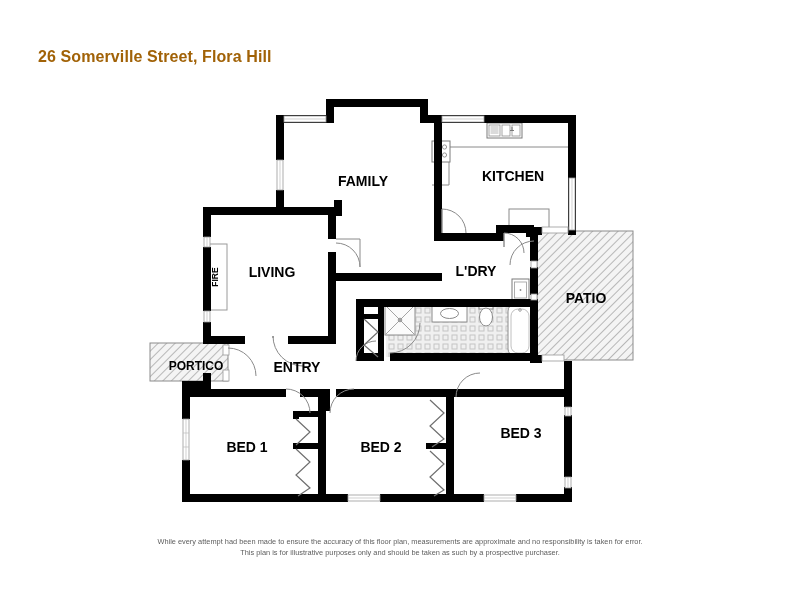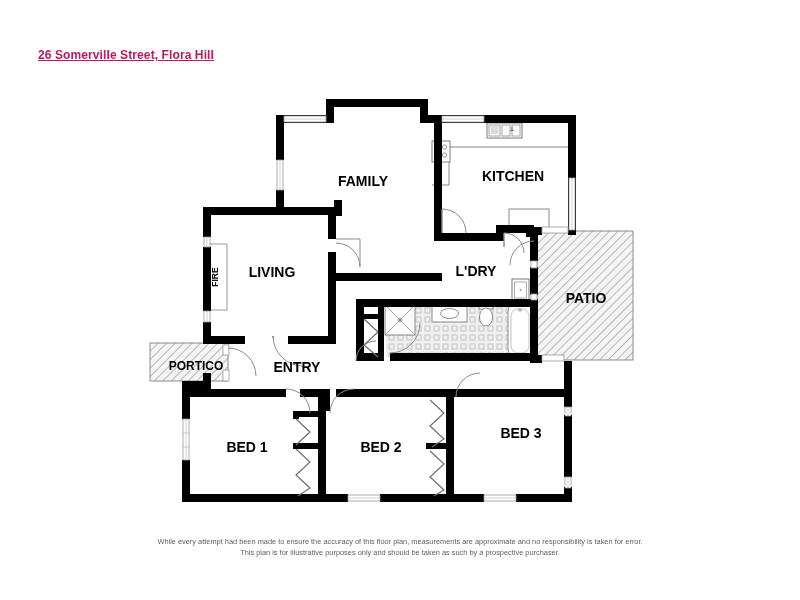--- a/index.html
+++ b/index.html
@@ -3,23 +3,22 @@
 <meta charset="utf-8">
 <style>
   html,body{margin:0;padding:0;}
   body{
     width:800px;height:600px;background:#ffffff;
     font-family:"Liberation Sans", sans-serif;
     overflow:hidden;position:relative;
   }
   #title{
     position:absolute;left:38px;top:48px;
-    font-size:12px;font-weight:bold;color:#be185d;
+    font-size:16px;font-weight:bold;color:#a16207;
     letter-spacing:0.1px;
-    text-decoration:underline;
   }
   #plan{position:absolute;left:0;top:0;width:800px;height:600px;}
   #footer{
     position:absolute;left:0;top:536px;width:800px;text-align:center;
     color:#5d5d5d;font-size:7.4px;line-height:11.4px;
   }
   .fline{display:block;}
   .roomlabel{
     font-family:"Liberation Sans", sans-serif;
     font-size:14px;font-weight:bold;fill:#000;

